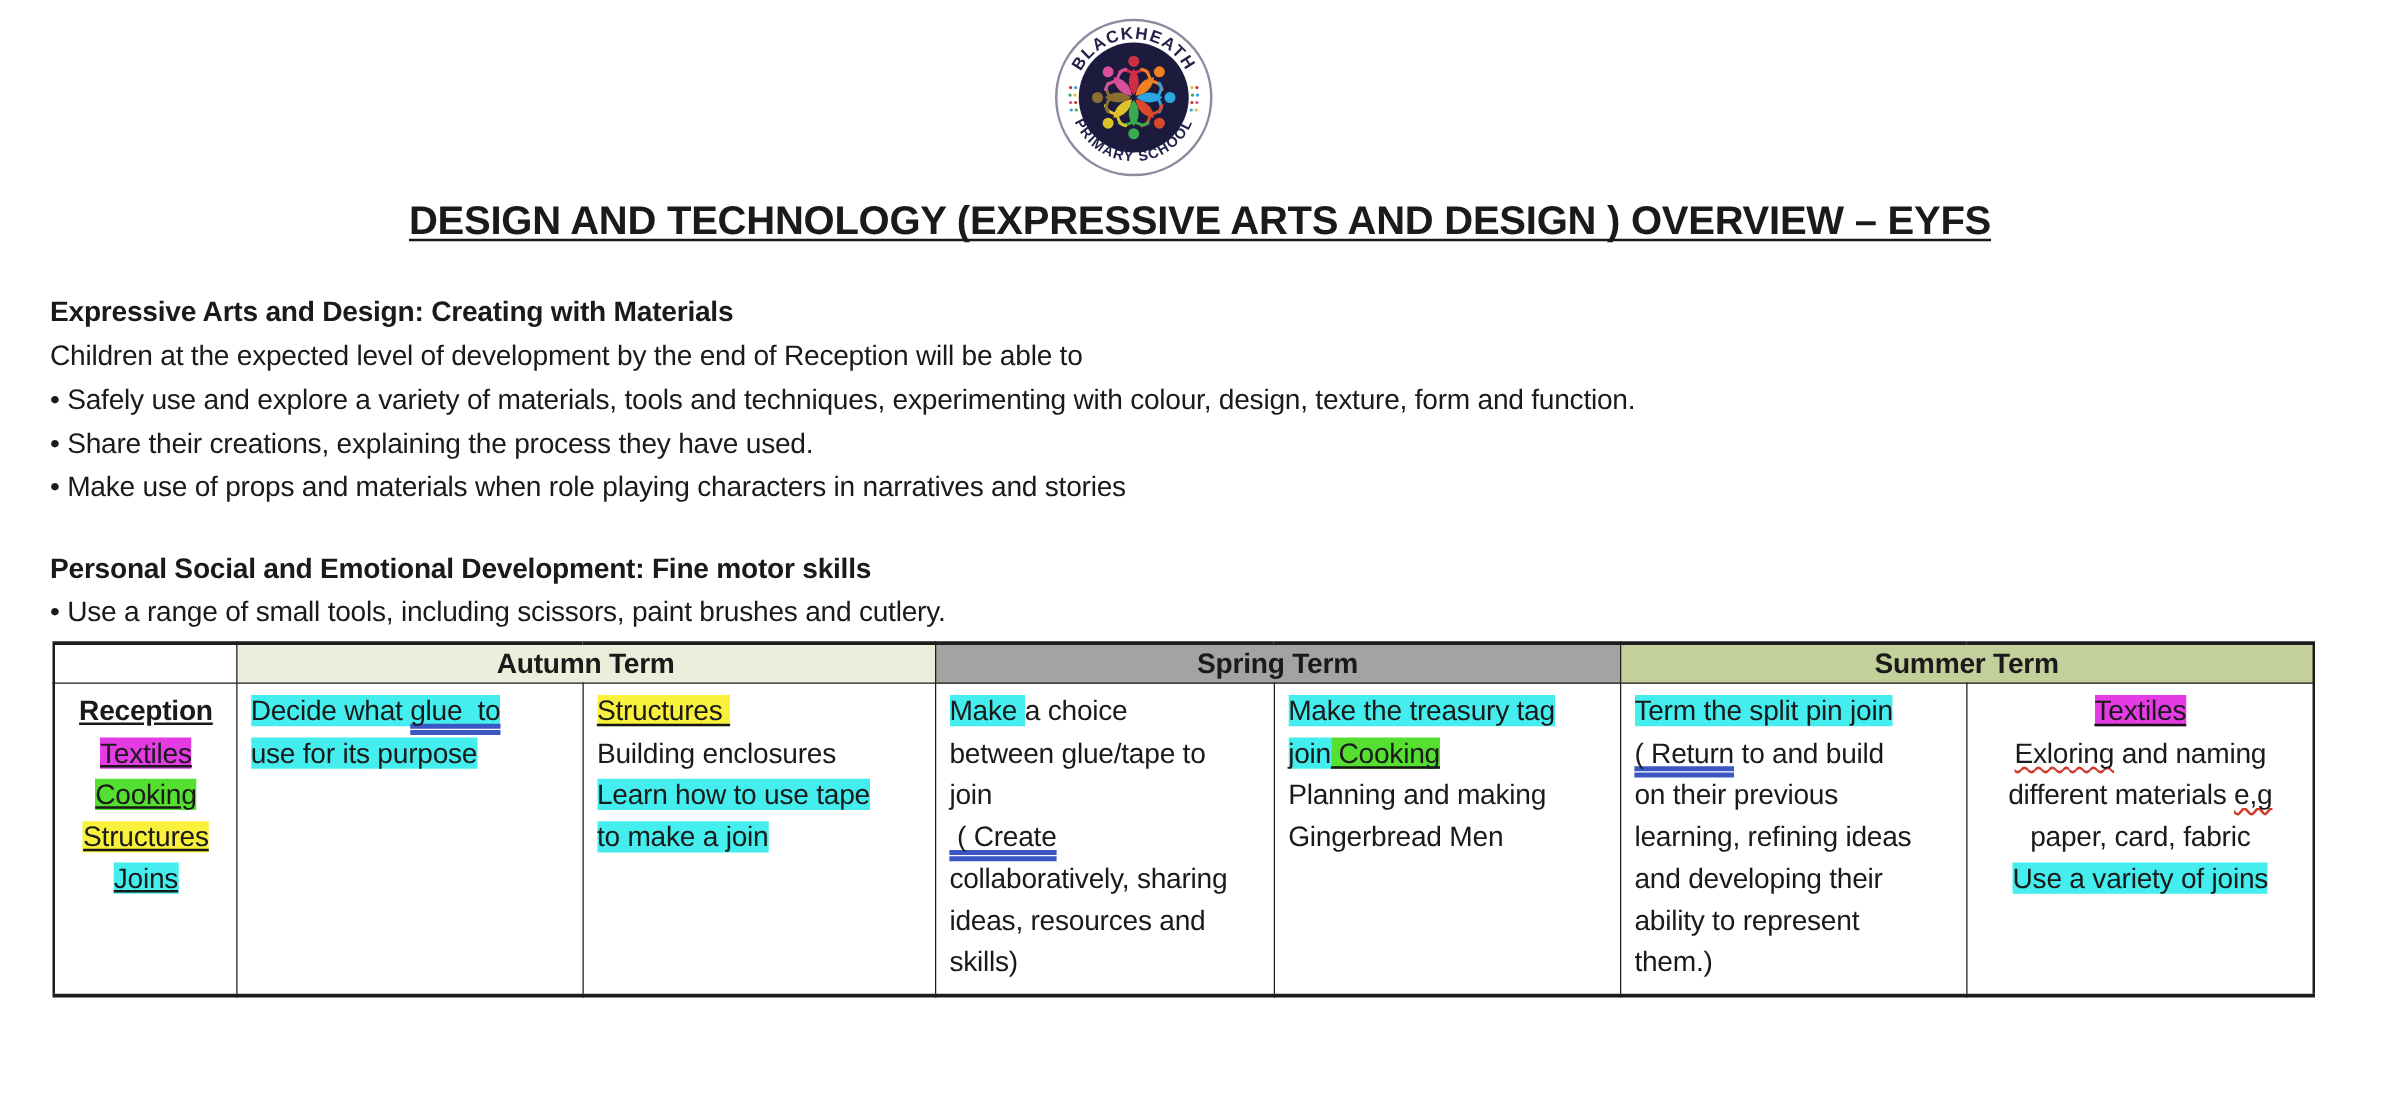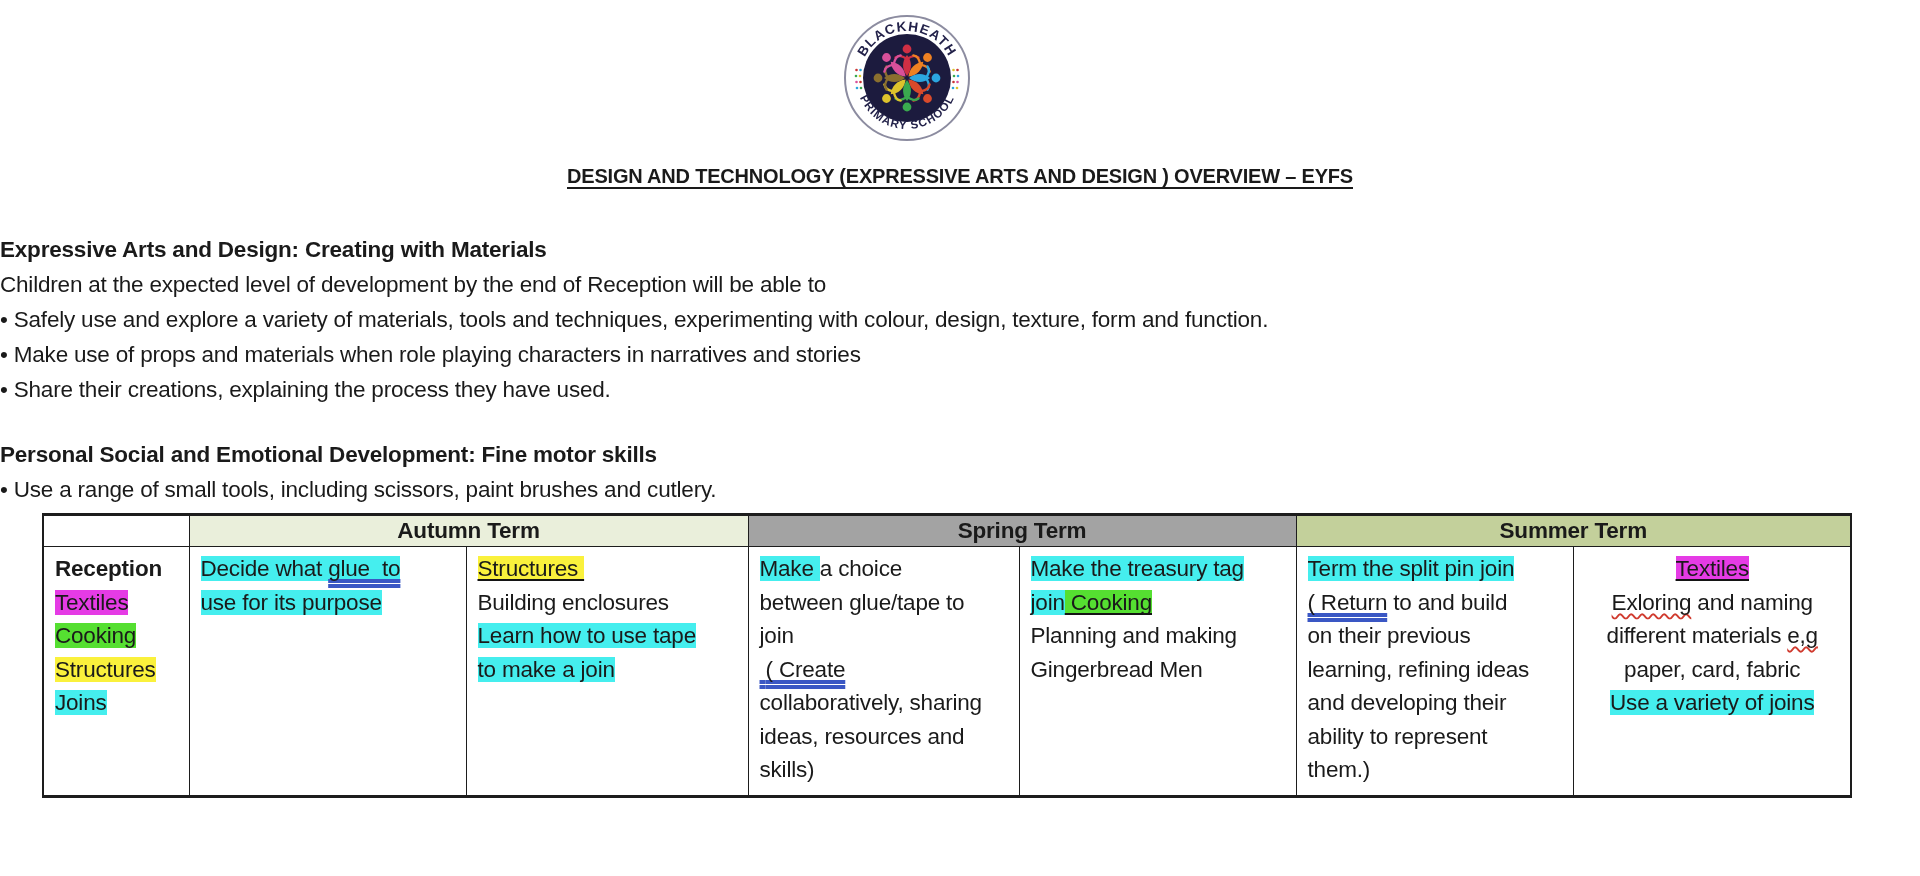--- a/index.html
+++ b/index.html
@@ -8,43 +8,43 @@
     width:1920px; height:876px; overflow:hidden;
     font-family:"Liberation Sans", sans-serif; color:#1a1a1a;
   }
   .page { position:relative; width:1920px; height:876px; background:#fff; }
 
   .logo-wrap { width:128px; height:128px; margin:14px 0 0 843px; }
   .logo-wrap svg { width:128px; height:128px; display:block; }
 
   .doc-title {
     margin-top:18px; text-align:center;
-    font-size:20px; font-weight:bold; line-height:32px;
+    font-size:32px; font-weight:bold; line-height:32px;
     letter-spacing:-0.2px;
   }
   .doc-title span {
     text-decoration:underline; text-decoration-thickness:2px;
     text-underline-offset:4px; text-decoration-skip-ink:none;
   }
 
-  .content { margin-right:40px; font-size:22.5px; line-height:35px; letter-spacing:-0.2px; }
+  .content { margin-left:40px; margin-right:40px; font-size:22.5px; line-height:35px; letter-spacing:-0.2px; }
   .sec-1 { margin-top:40px; }
   .sec-2 { margin-top:30px; }
   .sec-heading { font-weight:bold; }
 
   table.curriculum {
     margin:6px 0 0 42px; border-collapse:collapse; table-layout:fixed;
     width:1808px;
     border:2px solid #1d1d1d; border-top-width:3px; border-bottom-width:3.5px;
     font-size:22.5px; letter-spacing:-0.2px;
   }
   table.curriculum td { border:1.5px solid #1d1d1d; }
   tr.hdr-row td { height:32px; text-align:center; vertical-align:middle; font-weight:bold; }
   tr.body-row td { height:250px; vertical-align:top; padding:5px 10px 4px 11px; line-height:33.5px; }
-  td.reception-cell { text-align:left; padding:5px 4px; }
+  td.reception-cell { text-align:center; padding:5px 4px;text-decoration:underline; }
   td.reception-cell .rec-label { font-weight:bold; }
 
   .cell-line { white-space:pre-wrap; }
   .align-center .cell-line { text-align:center; }
 
   .seg { white-space:pre-wrap; }
   .hl-cyan    { background:var(--hl-cyan); }
   .hl-magenta { background:var(--hl-magenta); }
   .hl-green   { background:var(--hl-green); }
   .hl-yellow  { background:var(--hl-yellow); }
@@ -150,22 +150,22 @@
 
   <div class="doc-title">
     <span>DESIGN AND TECHNOLOGY (EXPRESSIVE ARTS AND DESIGN ) OVERVIEW – EYFS</span>
   </div>
 
   <div class="content sec-1">
     <div class="sec-heading">Expressive Arts and Design: Creating with Materials</div>
     <div class="sec-intro">Children at the expected level of development by the end of Reception will be able to</div>
     <div>
         <div>• Safely use and explore a variety of materials, tools and techniques, experimenting with colour, design, texture, form and function.</div>
+        <div>• Share their creations, explaining the process they have used.</div>
         <div>• Make use of props and materials when role playing characters in narratives and stories</div>
-        <div>• Share their creations, explaining the process they have used.</div>
       </div>
   </div>
 
   <div class="content sec-2">
     <div class="sec-heading">Personal Social and Emotional Development: Fine motor skills</div>
     <div>
         <div>• Use a range of small tools, including scissors, paint brushes and cutlery.</div>
       </div>
   </div>
 

